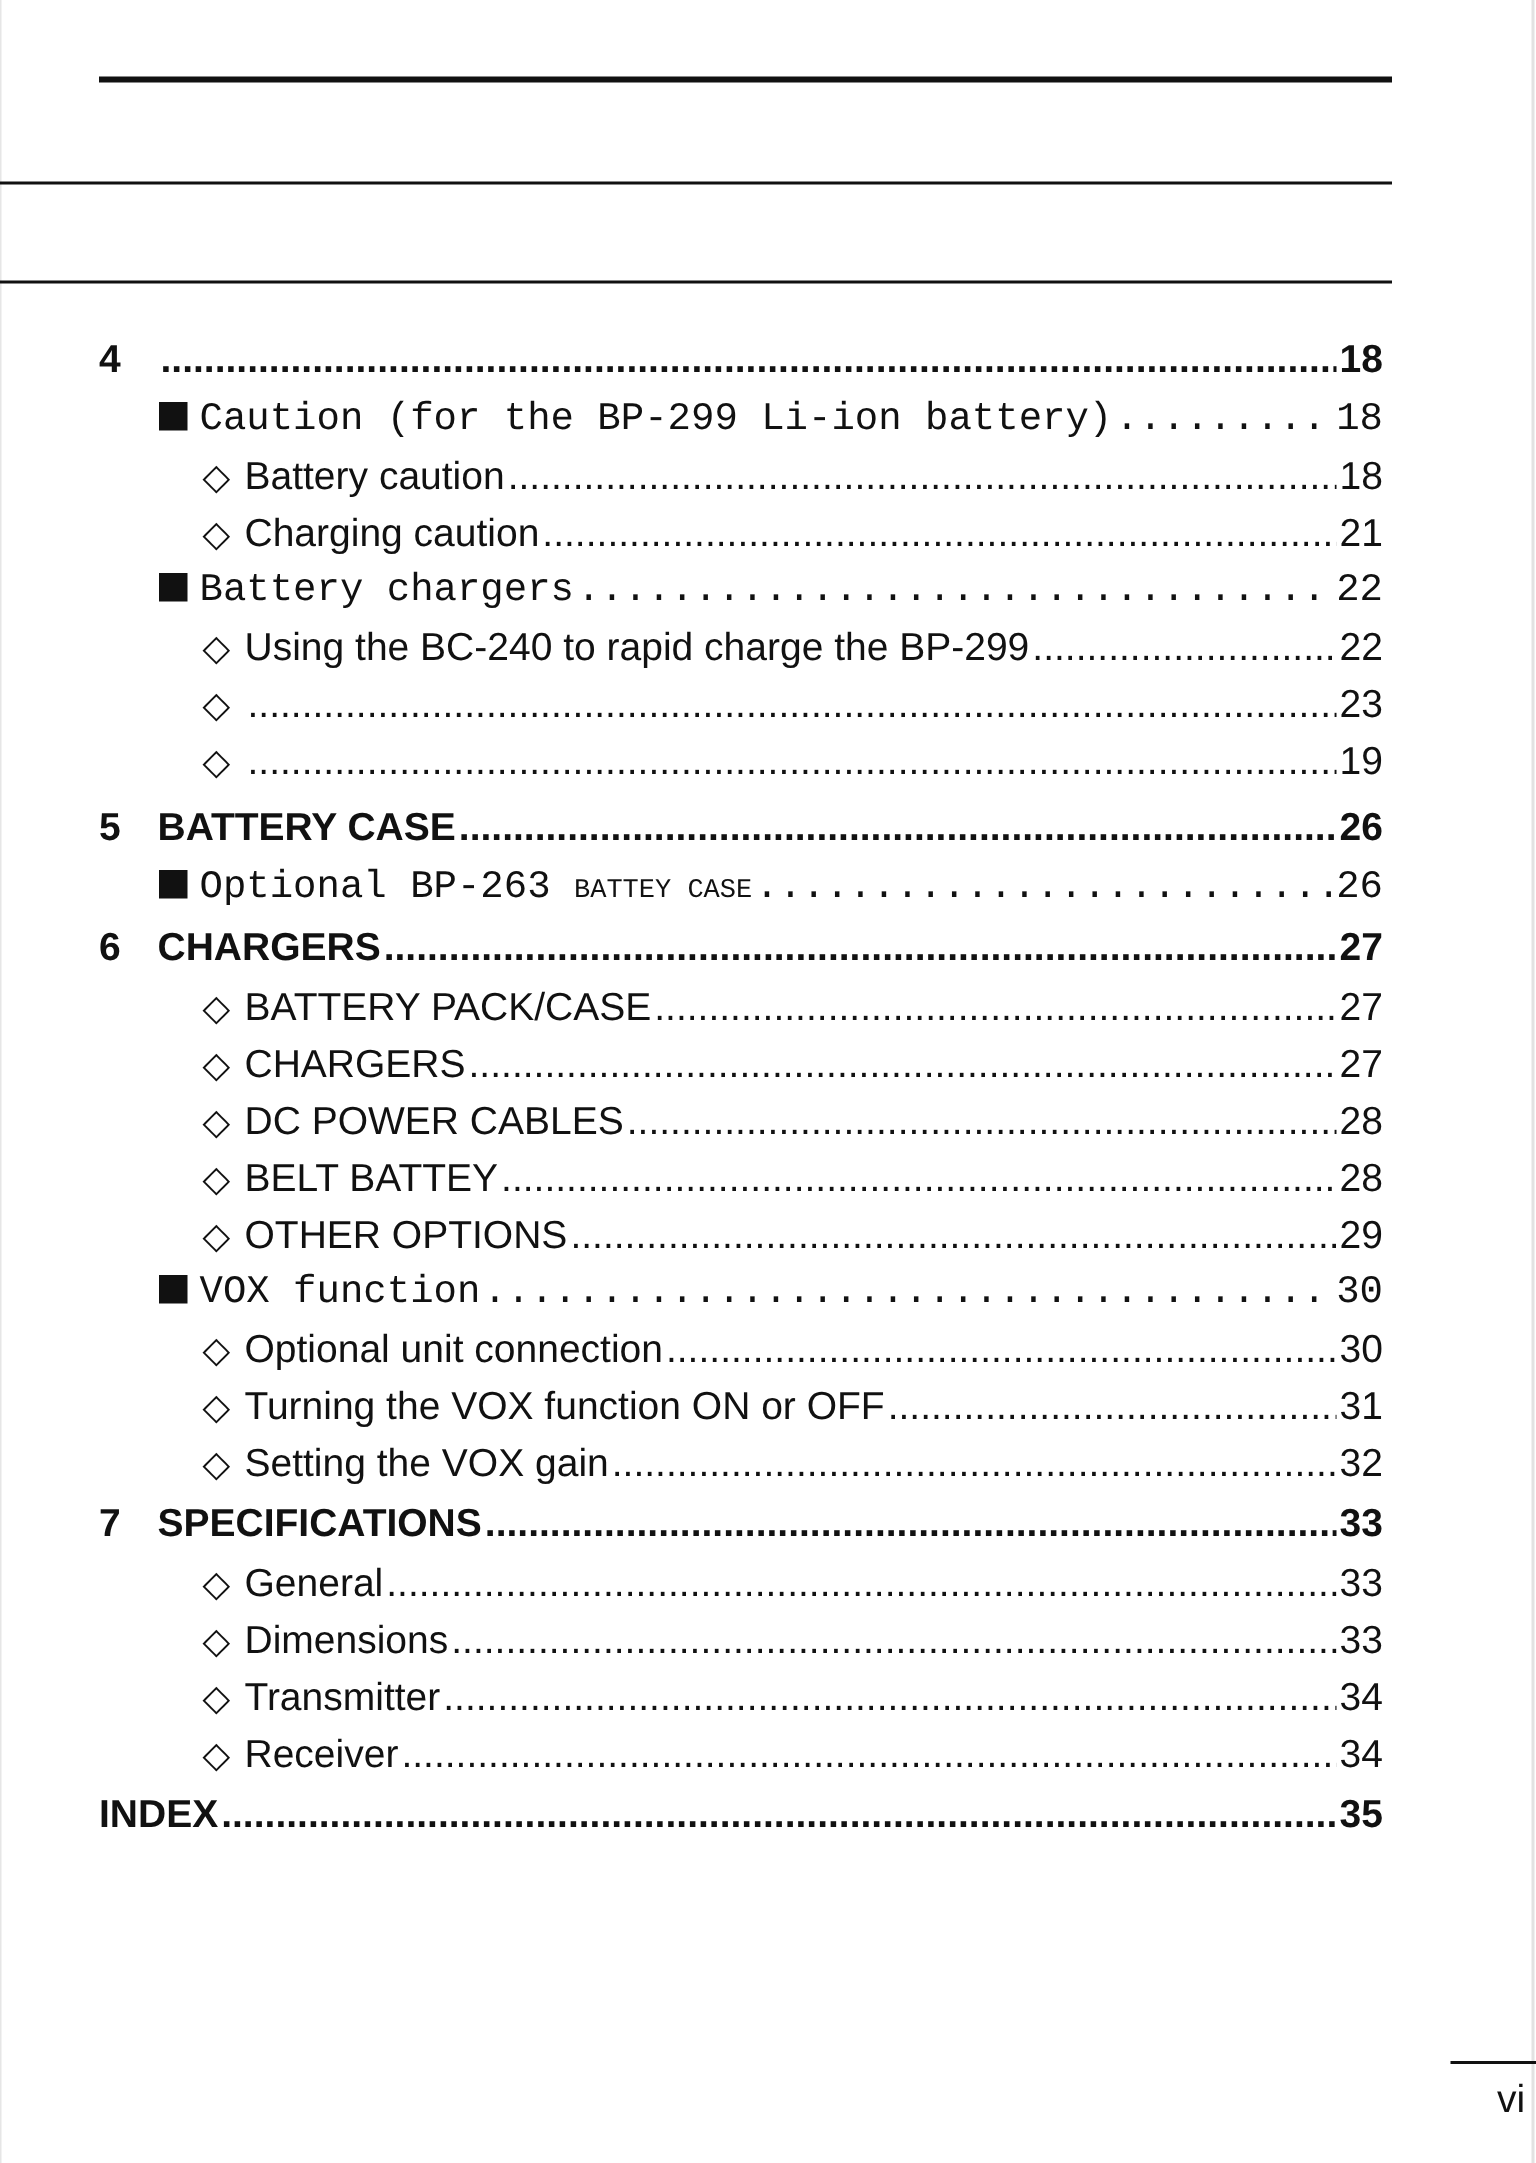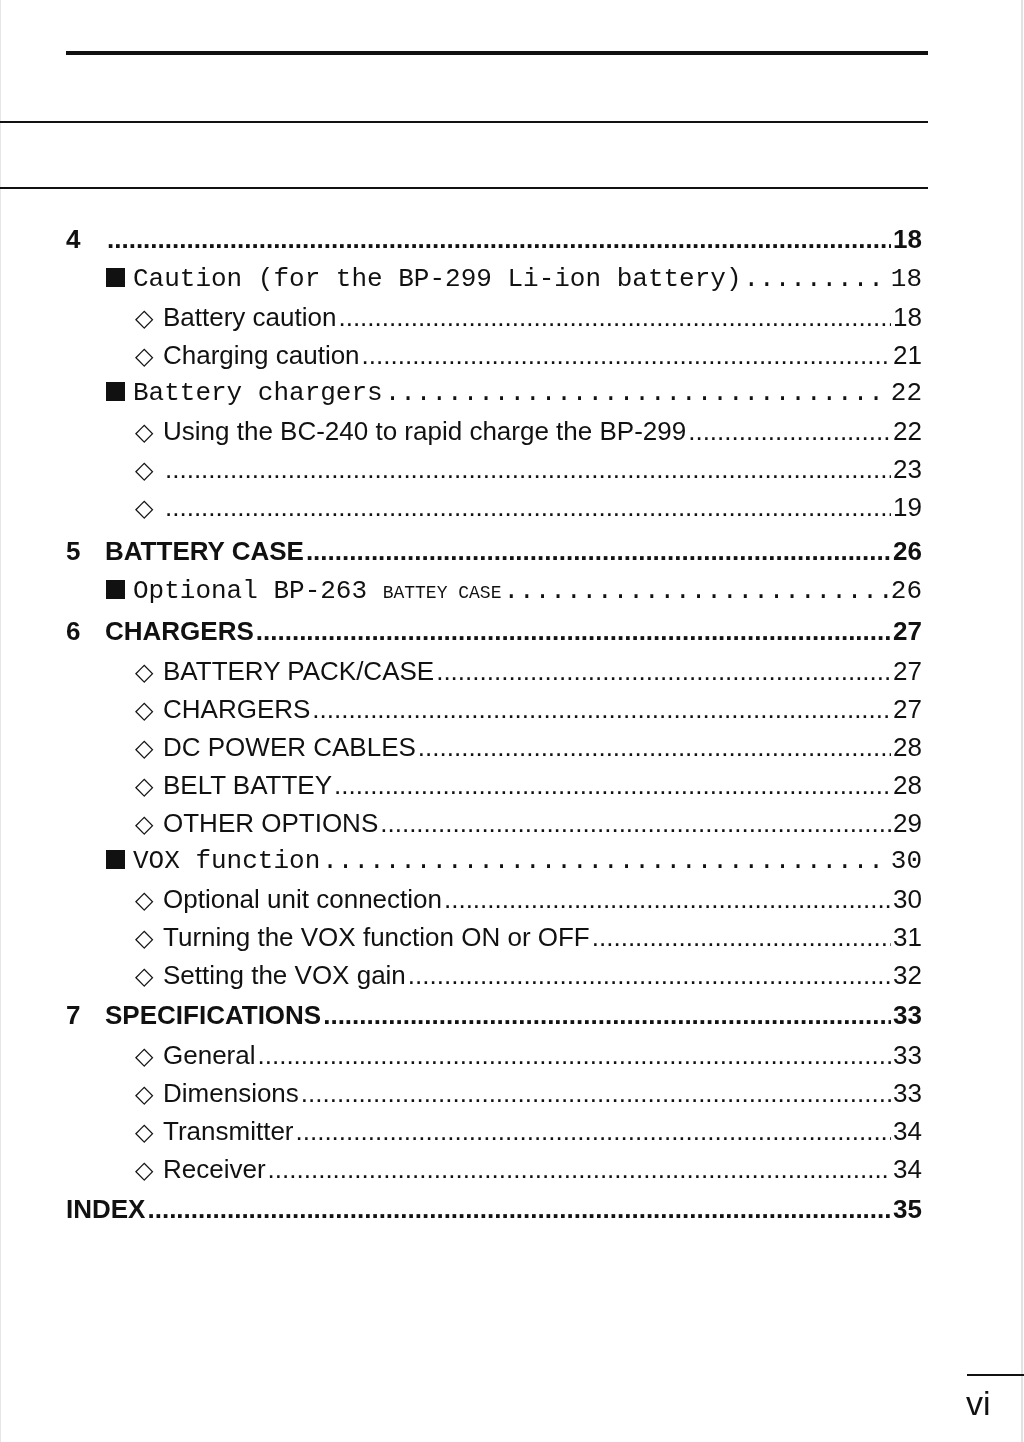--- a/index.html
+++ b/index.html
@@ -29,21 +29,21 @@
   .dia { font-size: 24px; width: 28px; margin-right: 0; }
   .title { flex: none; }
   .small-caps { font-size: 18px; }
   .leader { flex: 1 1 auto; overflow: hidden; letter-spacing: 0; margin: 0 2px; }
   .leader::before {
     content: "........................................................................................................................................................................................................";
   }
   .page { flex: none; text-align: left; }
 
   .footer-rule { position: absolute; left: 967px; top: 1374px; width: 57px; height: 2px; background: #111; }
-  .folio { position: absolute; left: 966px; top: 1384px; font-size: 34px; }
+  .folio { position: absolute; left: 998px; top: 1384px; font-size: 26px; }
 </style>
 </head>
 <body>
 
 <div class="edge-left"></div>
 <div class="edge-right"></div>
 
 <div class="rule rule-top"></div>
 <div class="rule rule-mid"></div>
 <div class="rule rule-bot"></div>

